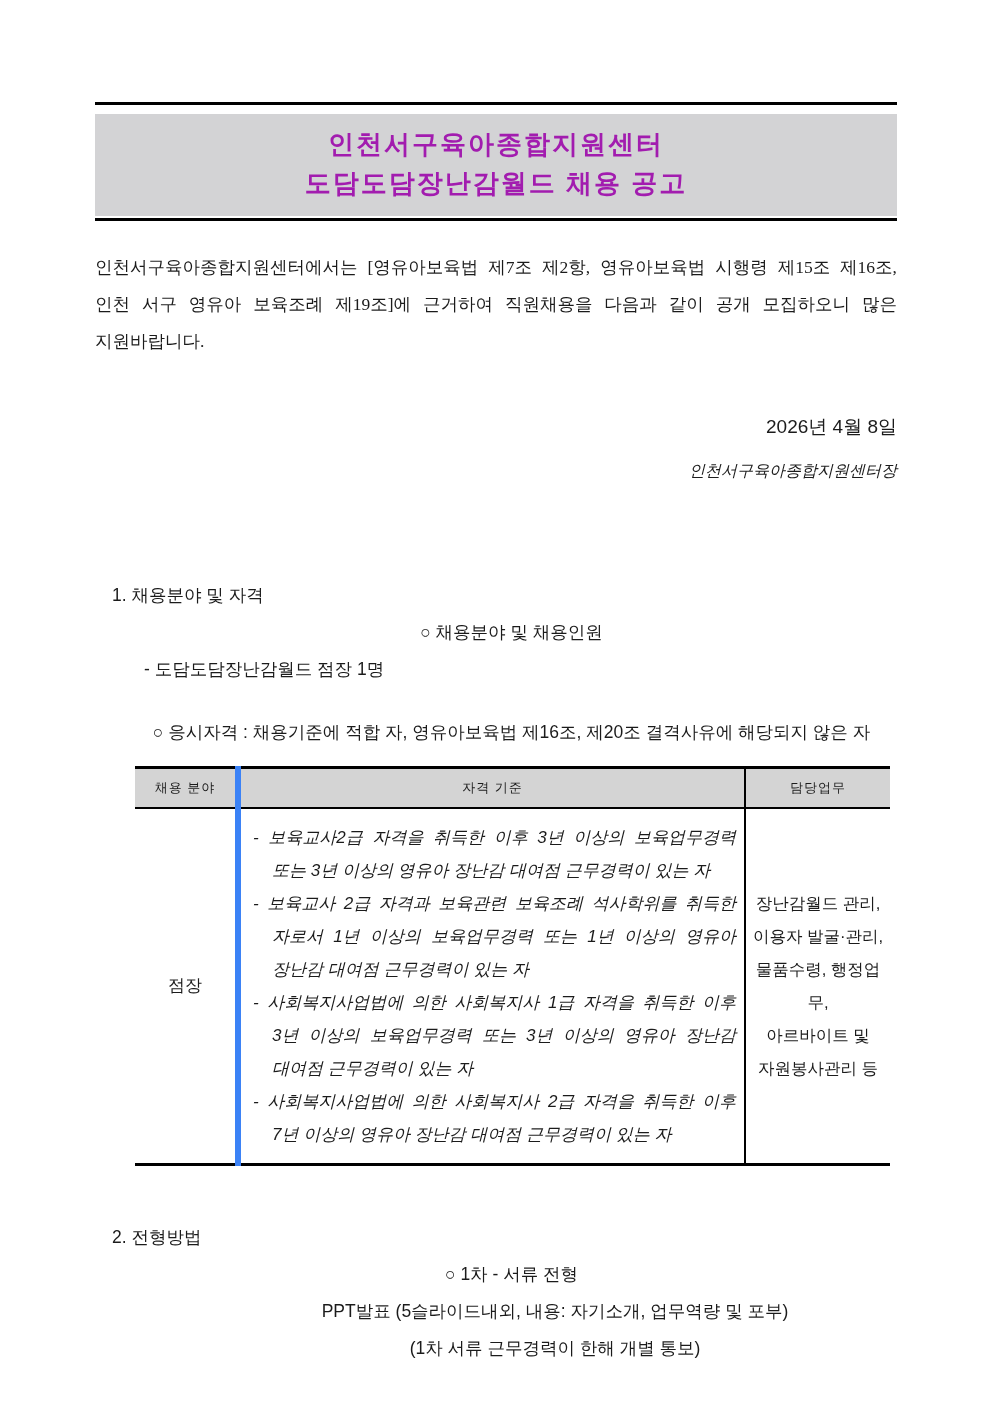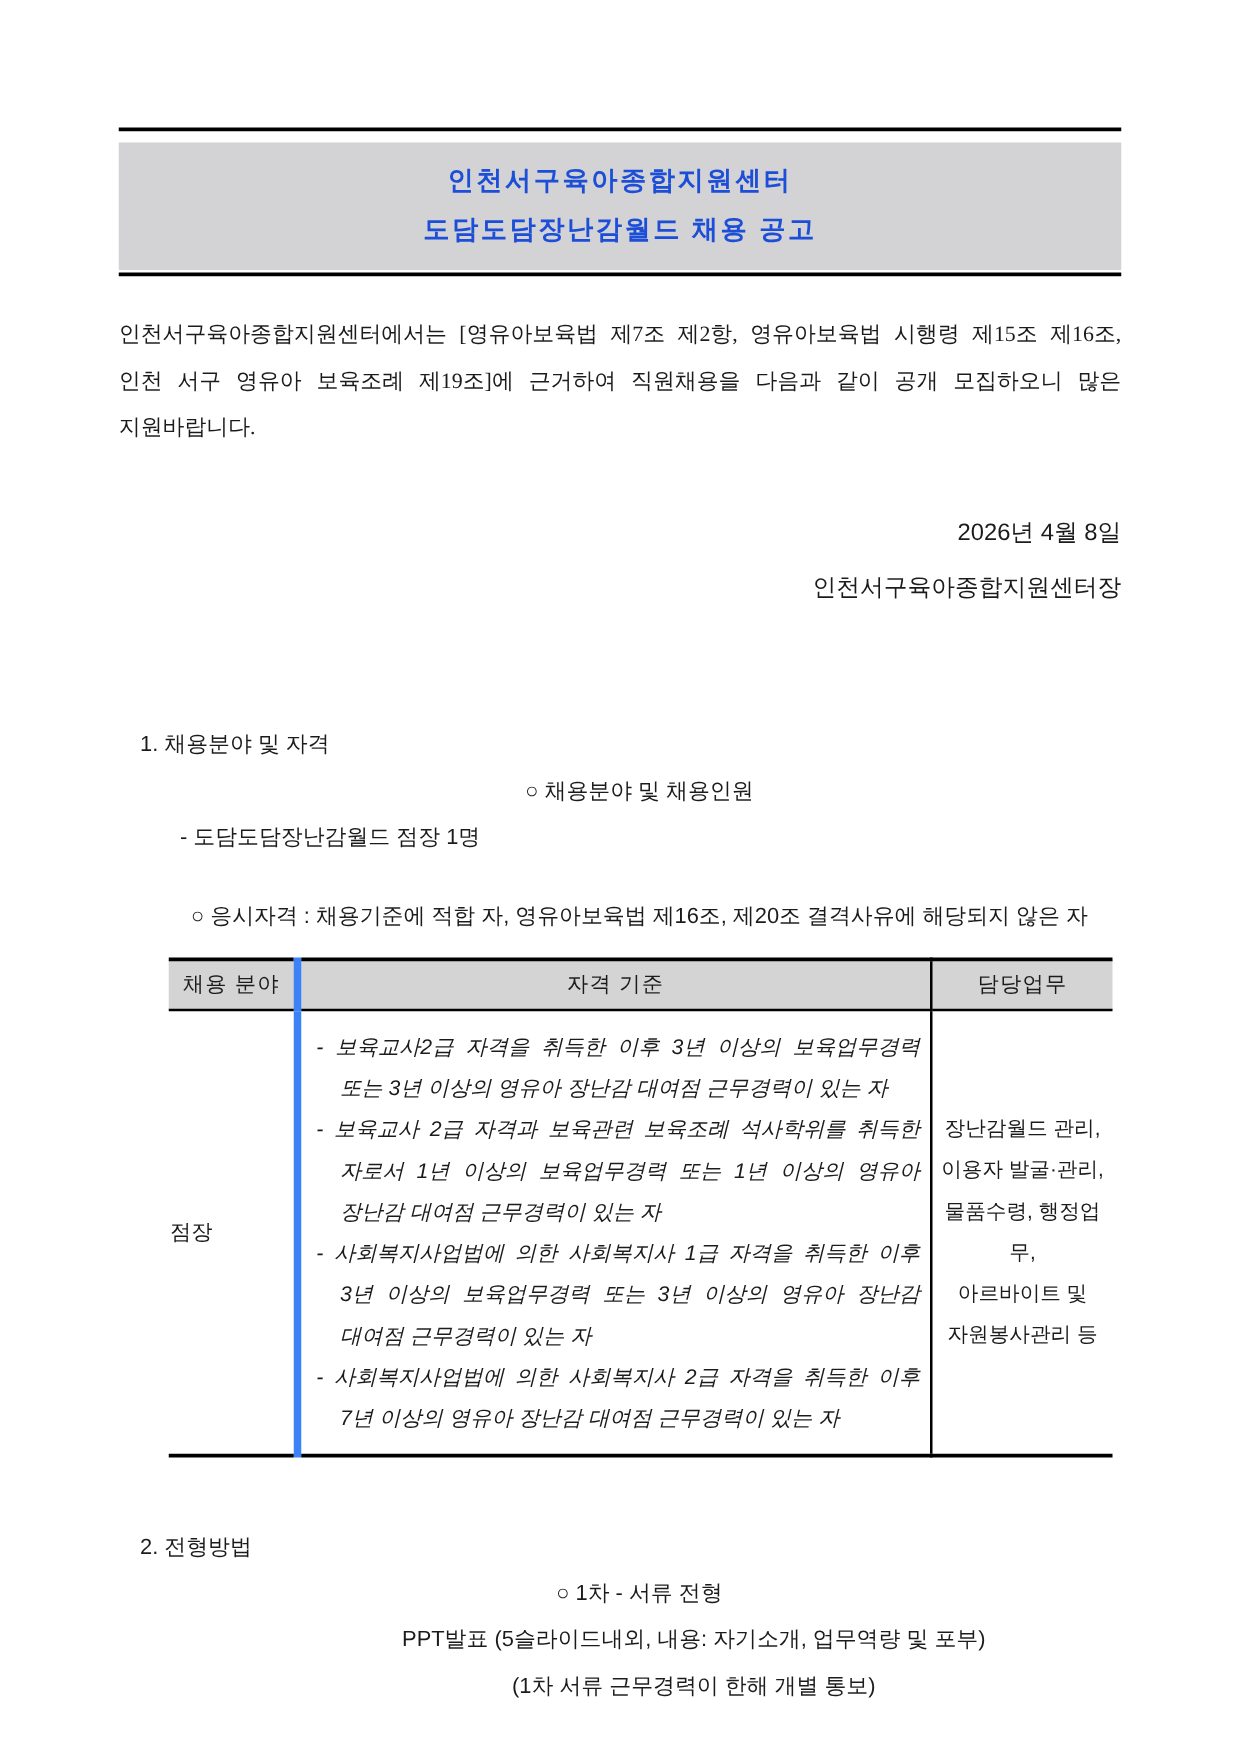--- a/index.html
+++ b/index.html
@@ -18,23 +18,23 @@
   .rule-top { margin-top: 102px; }
   .rule-under { margin-top: 2px; }
 
   .title-box {
     background: #d3d3d5;
     margin-top: 9px;
     padding: 11px 0 13px;
     text-align: center;
   }
   .title-line {
-    color: #1d4ed8;
+    color: #a21caf;
     font-weight: bold;
-    font-size: 21px;
+    font-size: 26px;
     line-height: 39px;
     letter-spacing: 2px;
   }
 
   .intro {
     margin: 28px 0 0 0;
     font-size: 17.5px;
     line-height: 37px;
     text-align: justify;
     word-break: keep-all;
@@ -43,22 +43,23 @@
 
   .date-line {
     margin-top: 56px;
     text-align: right;
     font-size: 19px;
     line-height: 22px;
   }
   .signer-line {
     margin-top: 22px;
     text-align: right;
-    font-size: 19px;
+    font-size: 16px;
     line-height: 22px;
+    font-style: italic;
   }
 
   .section { font-size: 17.5px; line-height: 37px; word-break: keep-all; }
   .section-1 { margin-top: 95px; }
   .section-2 { margin-top: 53px; }
   .sec-heading { padding-left: 17px; }
   .b-item { padding-left: 31px; text-align: center; }
   .d-item { padding-left: 49px; }
   .gap-above { margin-top: 26px; }
   .bold { font-weight: bold; }
@@ -69,30 +70,30 @@
     margin: 15px 0 0 40px;
     border-collapse: collapse;
     border-top: 3px solid #000;
     border-bottom: 3px solid #000;
     font-size: 17px;
     table-layout: fixed;
   }
   table.recruit th {
     background: #d4d4d4;
     font-weight: normal;
-    font-size: 17px;
+    font-size: 13px;
     height: 40px;
     border-bottom: 2px solid #000;
     text-align: center;
     vertical-align: middle;
     letter-spacing: 1px;
   }
   .col-mid { border-left: 6px solid #3b82f6; border-right: 2px solid #000; }
   table.recruit td { vertical-align: middle; }
-  td.cell-field { font-size: 17px; }
+  td.cell-field { text-align: center; font-size: 17px; }
   td.cell-criteria { padding: 12px 8px 12px 12px; }
   .crit {
     padding-left: 19px;
     text-indent: -19px;
     text-align: justify;
     word-break: keep-all;
     line-height: 33px;
     font-style: italic;
   }
   td.cell-duty { text-align: center; font-size: 16.5px; }

